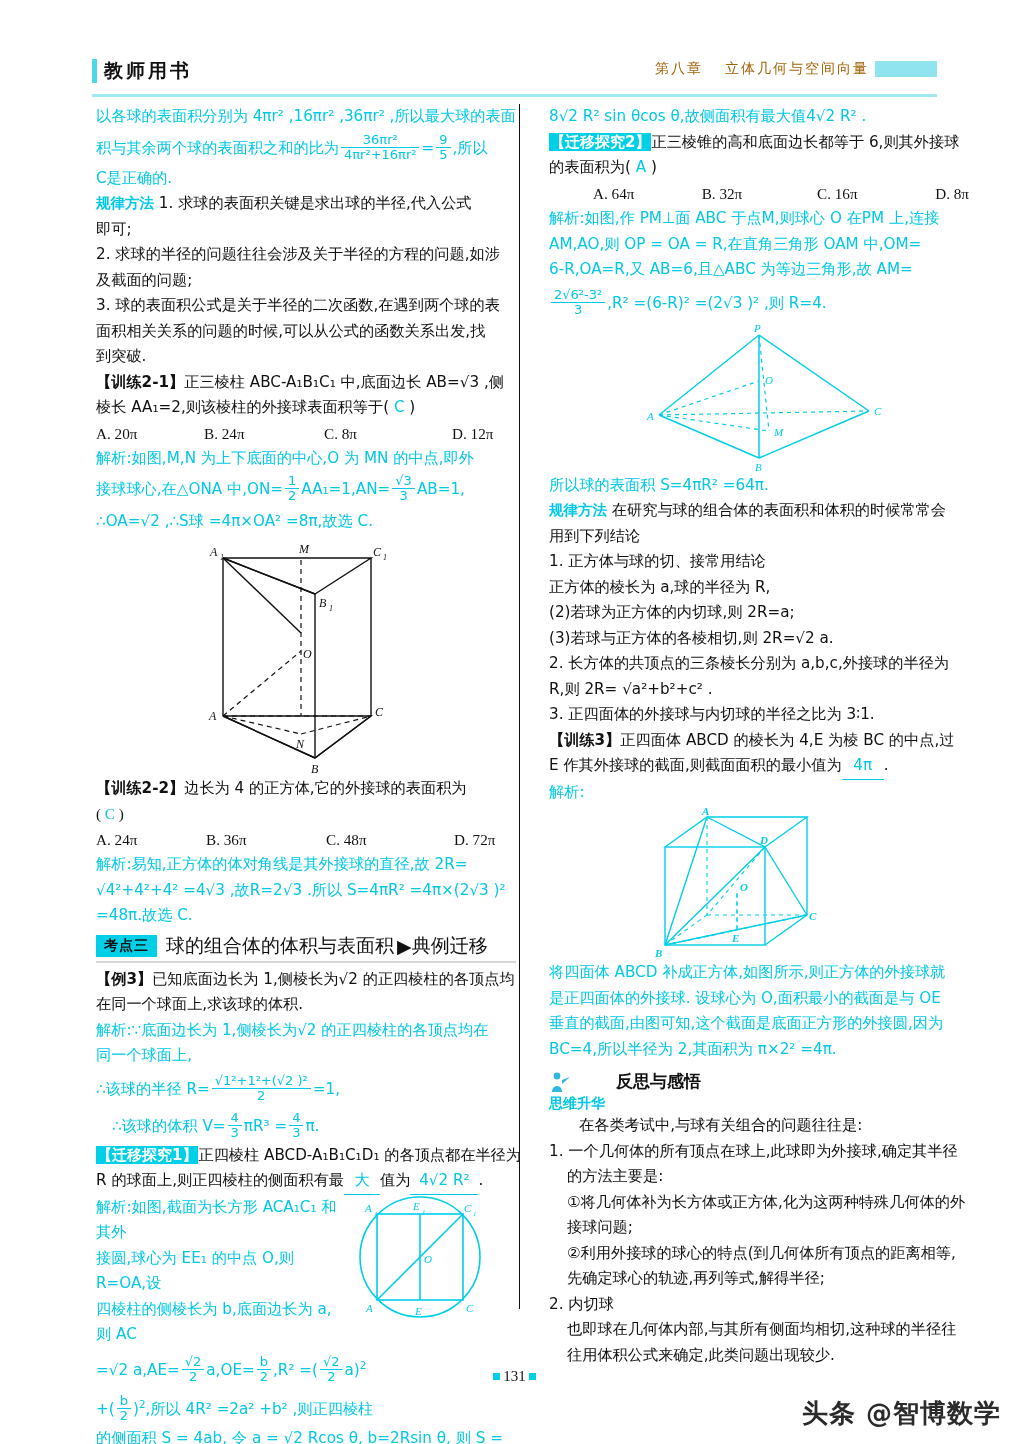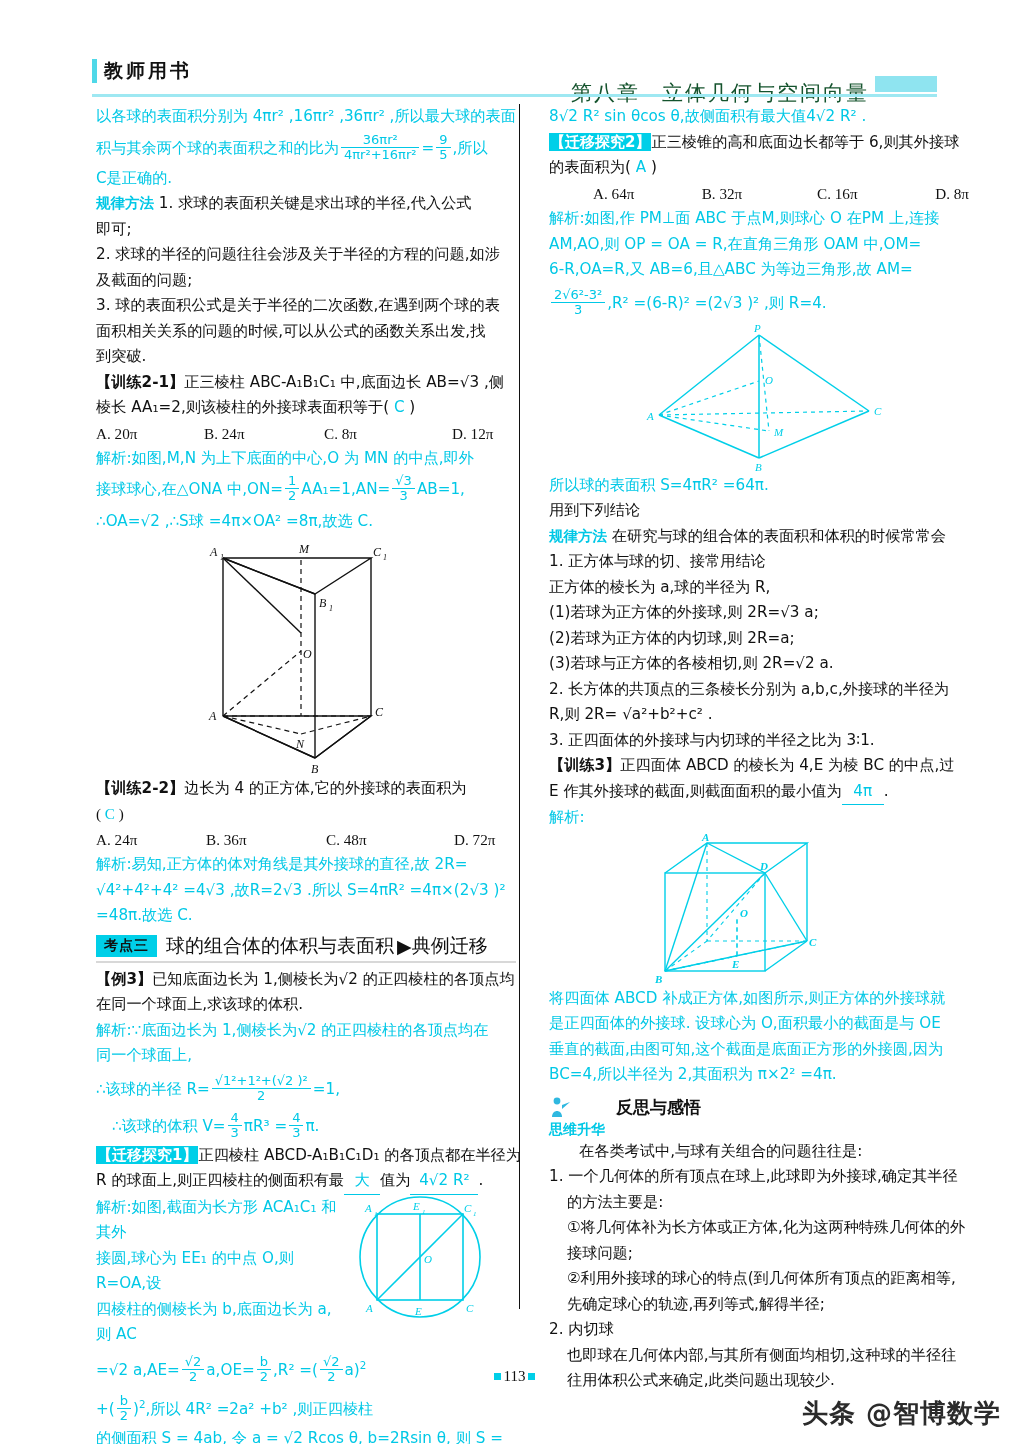--- a/index.html
+++ b/index.html
@@ -12,21 +12,21 @@
   }
   .page{position:absolute;left:0;top:0;width:1029px;height:1444px;}
 
   
   .hdr{position:absolute;left:0;top:58px;width:1029px;height:40px;}
   .hdr-rule{position:absolute;left:92px;top:36px;width:845px;height:3px;background:#9ee8f2;}
   .hdr-left{position:absolute;left:92px;top:0px;display:flex;align-items:center;}
   .hdr-left .bar{width:5px;height:24px;background:#4fd8e8;margin-right:7px;}
   .hdr-left .txt{font-family:"DejaVu Sans","Liberation Sans",sans-serif;font-weight:bold;font-size:19px;color:#111;letter-spacing:3px;}
   .hdr-right{position:absolute;right:92px;top:2px;display:flex;align-items:center;}
-  .hdr-right .ch{font-family:"DejaVu Sans","Liberation Sans",sans-serif;font-size:21px;color:#14532d;letter-spacing:2px;margin-top:19px;}
+  .hdr-right .ch{font-family:"DejaVu Sans","Liberation Sans",sans-serif;font-size:14px;color:#a16207;letter-spacing:2px;}
   .hdr-right .sp{display:inline-block;width:22px;}
   .hdr-right .blk{width:62px;height:16px;background:#8fe4f0;margin-left:6px;}
 
   
   .col{position:absolute;top:104px;width:420px;}
   .col-l{left:96px;}
   .col-r{left:549px;}
   .divider{position:absolute;left:519px;top:104px;width:1px;height:1205px;background:#111;}
 
   
@@ -306,28 +306,27 @@
           <text x="23" y="97">A</text>
           <text x="250" y="92">C</text>
           <text x="150" y="113">M</text>
           <text x="131" y="148">B</text>
         </g>
       </svg>
     </div>
 
     <div class="ln cy han">所以球的表面积 S=4πR² =64π.</div>
 
-    <div class="ln han">用到下列结论</div>
     <div class="ln han">
       <span class="tag">规律方法</span>
       <span>在研究与球的组合体的表面积和体积的时候常常会</span>
     </div>
+    <div class="ln han">用到下列结论</div>
     <div class="ln han">1. 正方体与球的切、接常用结论</div>
     <div class="ln han">正方体的棱长为 a,球的半径为 R,</div>
-    <div class="ln han">(1)若球为正方体的外接球,则 2R=√3 a;</div>
     <div class="ln han">(2)若球为正方体的内切球,则 2R=a;</div>
     <div class="ln han">(3)若球与正方体的各棱相切,则 2R=√2 a.</div>
     <div class="ln han">2. 长方体的共顶点的三条棱长分别为 a,b,c,外接球的半径为</div>
     <div class="ln han">R,则 2R= √a²+b²+c² .</div>
     <div class="ln han">3. 正四面体的外接球与内切球的半径之比为 3∶1.</div>
 
     <div class="ln han">
       <span class="bold">【训练3】</span><span>正四面体 ABCD 的棱长为 4,E 为棱 BC 的中点,过</span>
     </div>
     <div class="ln han">
@@ -396,19 +395,19 @@
     <div class="ln han" style="padding-left:18px">接球问题;</div>
     <div class="ln han" style="padding-left:18px">②利用外接球的球心的特点(到几何体所有顶点的距离相等,</div>
     <div class="ln han" style="padding-left:18px">先确定球心的轨迹,再列等式,解得半径;</div>
     <div class="ln han">2. 内切球</div>
     <div class="ln han" style="padding-left:18px">也即球在几何体内部,与其所有侧面均相切,这种球的半径往</div>
     <div class="ln han" style="padding-left:18px">往用体积公式来确定,此类问题出现较少.</div>
   </div>
 
   <div class="footer">
     <span class="sq"></span>
-    <span class="pg">113</span>
+    <span class="pg">131</span>
     <span class="sq"></span>
   </div>
 
   <div class="wm">头条 @智博数学</div>
 
 </div>
 
 </body></html>

